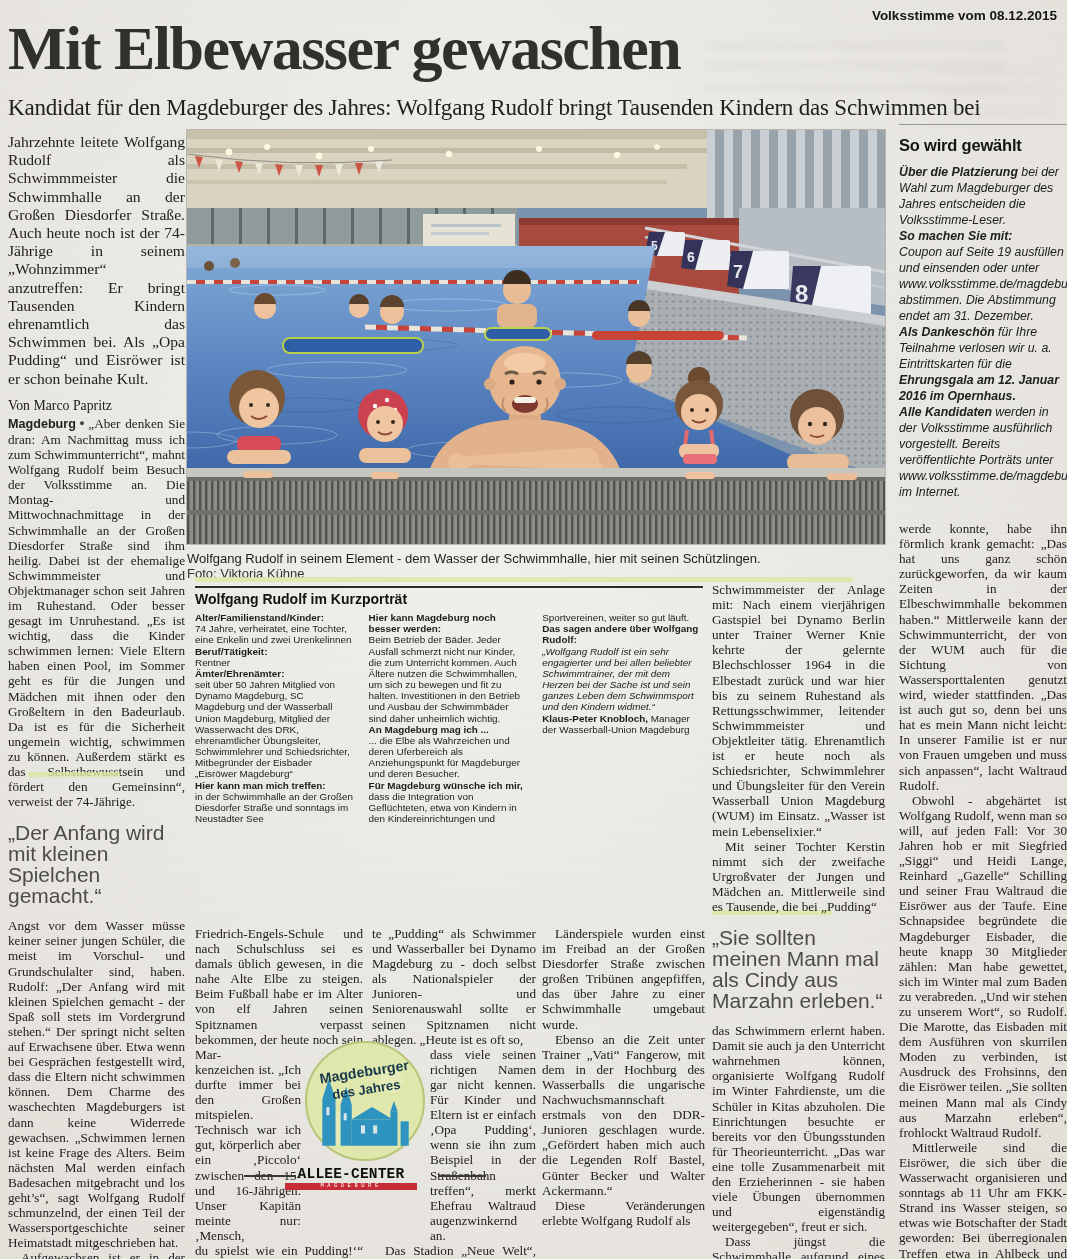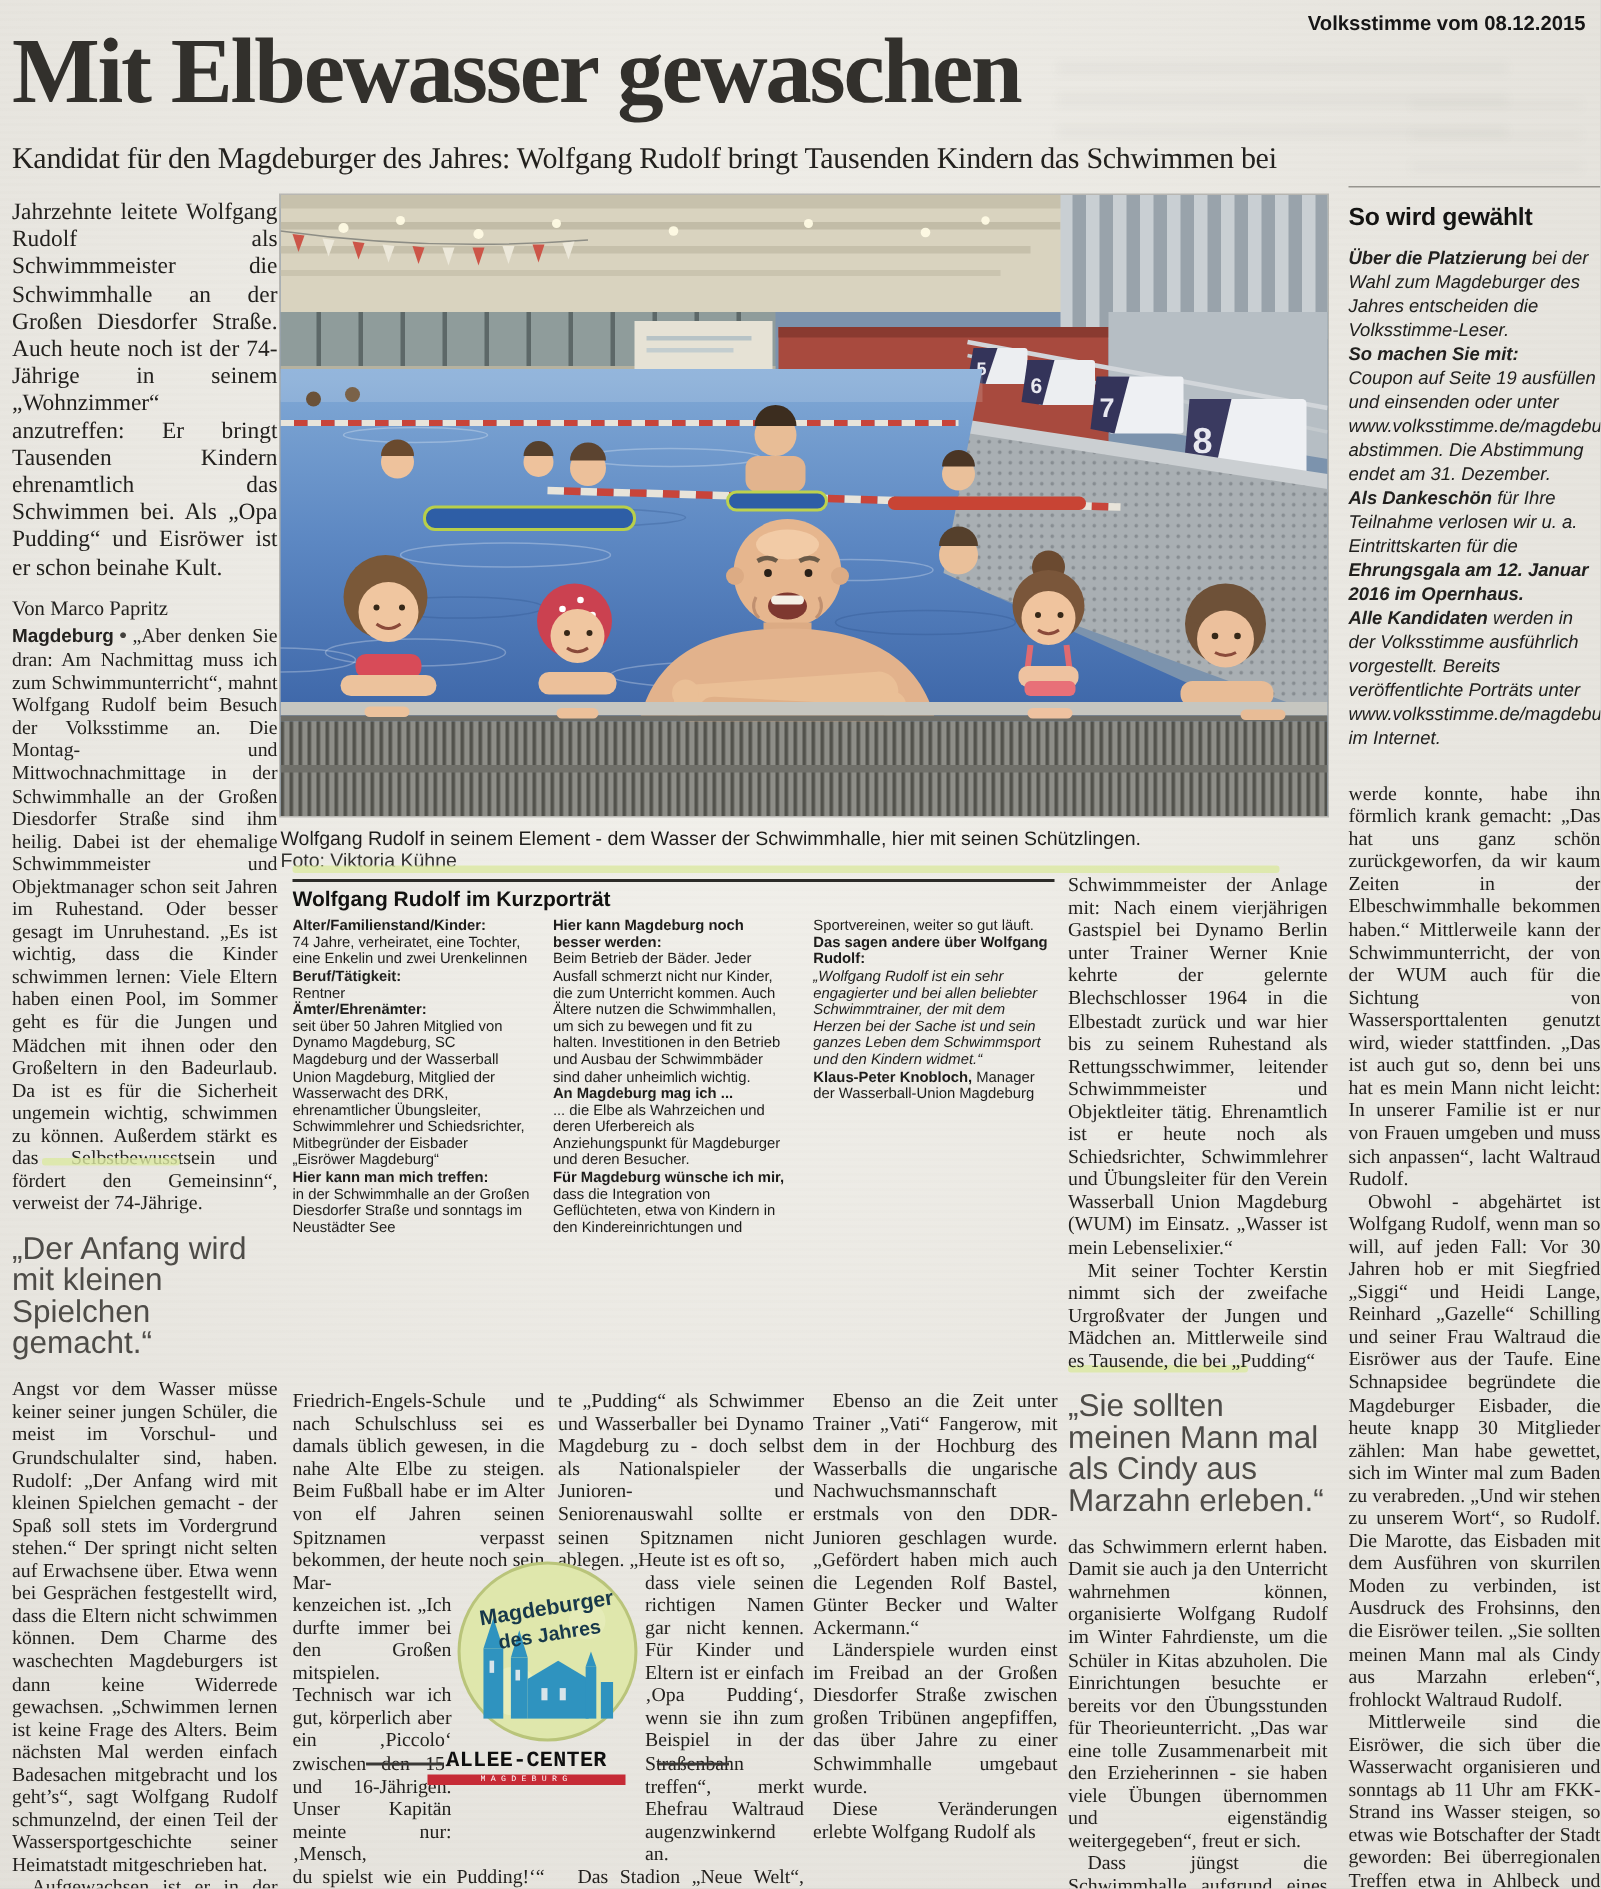--- a/index.html
+++ b/index.html
@@ -7,21 +7,21 @@
         font-family:"Liberation Serif",serif;color:#23211e;}
   .page::before{content:"";position:absolute;inset:0;pointer-events:none;
         background:radial-gradient(ellipse at 45% 35%, rgba(255,255,250,.30), rgba(185,180,168,.22)),
                    repeating-linear-gradient(0deg, rgba(150,145,130,.025) 0 2px, transparent 2px 5px);}
   .ghost{position:absolute;pointer-events:none;filter:blur(3px);opacity:.5;
         background:repeating-linear-gradient(0deg, rgba(110,115,108,.09) 0 9px, transparent 9px 21px);}
   .dateline{position:absolute;top:8px;right:10px;font-family:"Liberation Sans",sans-serif;
         font-weight:bold;font-size:13.5px;color:#161616;}
   .headline{position:absolute;left:8px;top:16px;margin:0;font-size:62px;line-height:1.05;
         font-weight:bold;letter-spacing:-1.5px;color:#32302c;}
-  .subheadline{position:absolute;left:8px;top:95px;margin:0;font-size:20px;font-weight:normal;
+  .subheadline{position:absolute;left:8px;top:95px;margin:0;font-size:23px;font-weight:normal;
         letter-spacing:-0.2px;color:#23211e;}
   
   .col{position:absolute;}
   .col-left{left:8px;top:133px;width:177px;}
   .col4{left:712px;top:582px;width:173px;}
   .col5{left:899px;top:521px;width:168px;}
   .colA{left:195px;top:926px;width:168px;}
   .colB{left:372px;top:926px;width:164px;}
   .colC{left:542px;top:926px;width:163px;}
   .intro{margin:0 0 10px 0;font-size:15.6px;line-height:18.2px;text-align:justify;}
@@ -373,22 +373,22 @@
     <p class="body">Friedrich-Engels-Schule und nach Schulschluss sei es damals üblich gewesen, in die nahe Alte Elbe zu steigen. Beim Fußball habe er im Alter von elf Jahren seinen Spitznamen verpasst bekommen, der heute noch sein Mar-</p>
     <p class="body narrow-r">kenzeichen ist. „Ich durfte immer bei den Großen mitspielen. Technisch war ich gut, körperlich aber ein ‚Piccolo‘ zwischen den 15- und 16-Jährigen. Unser Kapitän meinte nur: ‚Mensch,</p>
     <p class="body">du spielst wie ein Pudding!‘“ Der Name rühre also nicht daher, „dass ich heute einen ziemlich großen Bauch habe“, sagt er lachend. Körperlich leg-</p>
   </div>
   <div class="col colB">
     <p class="body">te „Pudding“ als Schwimmer und Wasserballer bei Dynamo Magdeburg zu - doch selbst als Nationalspieler der Junioren- und Seniorenauswahl sollte er seinen Spitznamen nicht ablegen. „Heute ist es oft so,</p>
     <p class="body narrow-l">dass viele seinen richtigen Namen gar nicht kennen. Für Kinder und Eltern ist er einfach ‚Opa Pudding‘, wenn sie ihn zum Beispiel in der Straßenbahn treffen“, merkt Ehefrau Waltraud augenzwinkernd an.</p>
     <p class="body indent">Das Stadion „Neue Welt“, die alte Europakampfbahn, war sein zweites Zuhause. „Unsere Freizeit haben wir mit Traditionsschwimmmeister Willi</p>
   </div>
   <div class="col colC">
+    <p class="body indent">Länderspiele wurden einst im Freibad an der Großen Diesdorfer Straße zwischen großen Tribünen angepfiffen, das über Jahre zu einer Schwimmhalle umgebaut wurde.</p>
     <p class="body indent">Ebenso an die Zeit unter Trainer „Vati“ Fangerow, mit dem in der Hochburg des Wasserballs die ungarische Nachwuchsmannschaft erstmals von den DDR-Junioren geschlagen wurde. „Gefördert haben mich auch die Legenden Rolf Bastel, Günter Becker und Walter Ackermann.“</p>
-    <p class="body indent">Länderspiele wurden einst im Freibad an der Großen Diesdorfer Straße zwischen großen Tribünen angepfiffen, das über Jahre zu einer Schwimmhalle umgebaut wurde.</p>
     <p class="body indent">Diese Veränderungen erlebte Wolfgang Rudolf als</p>
   </div>
 
   <div class="badge">
     <svg viewBox="0 0 120 120">
       <circle cx="60" cy="60" r="58" fill="#dfe7ac" stroke="#b9c47a" stroke-width="2"></circle>
       <circle cx="38" cy="86" r="16" fill="#e9efc0" opacity="0.7"></circle>
       <circle cx="86" cy="40" r="12" fill="#e9efc0" opacity="0.6"></circle>
       <g fill="#2f93bf">
         <rect x="18" y="58" width="13" height="46"></rect>

